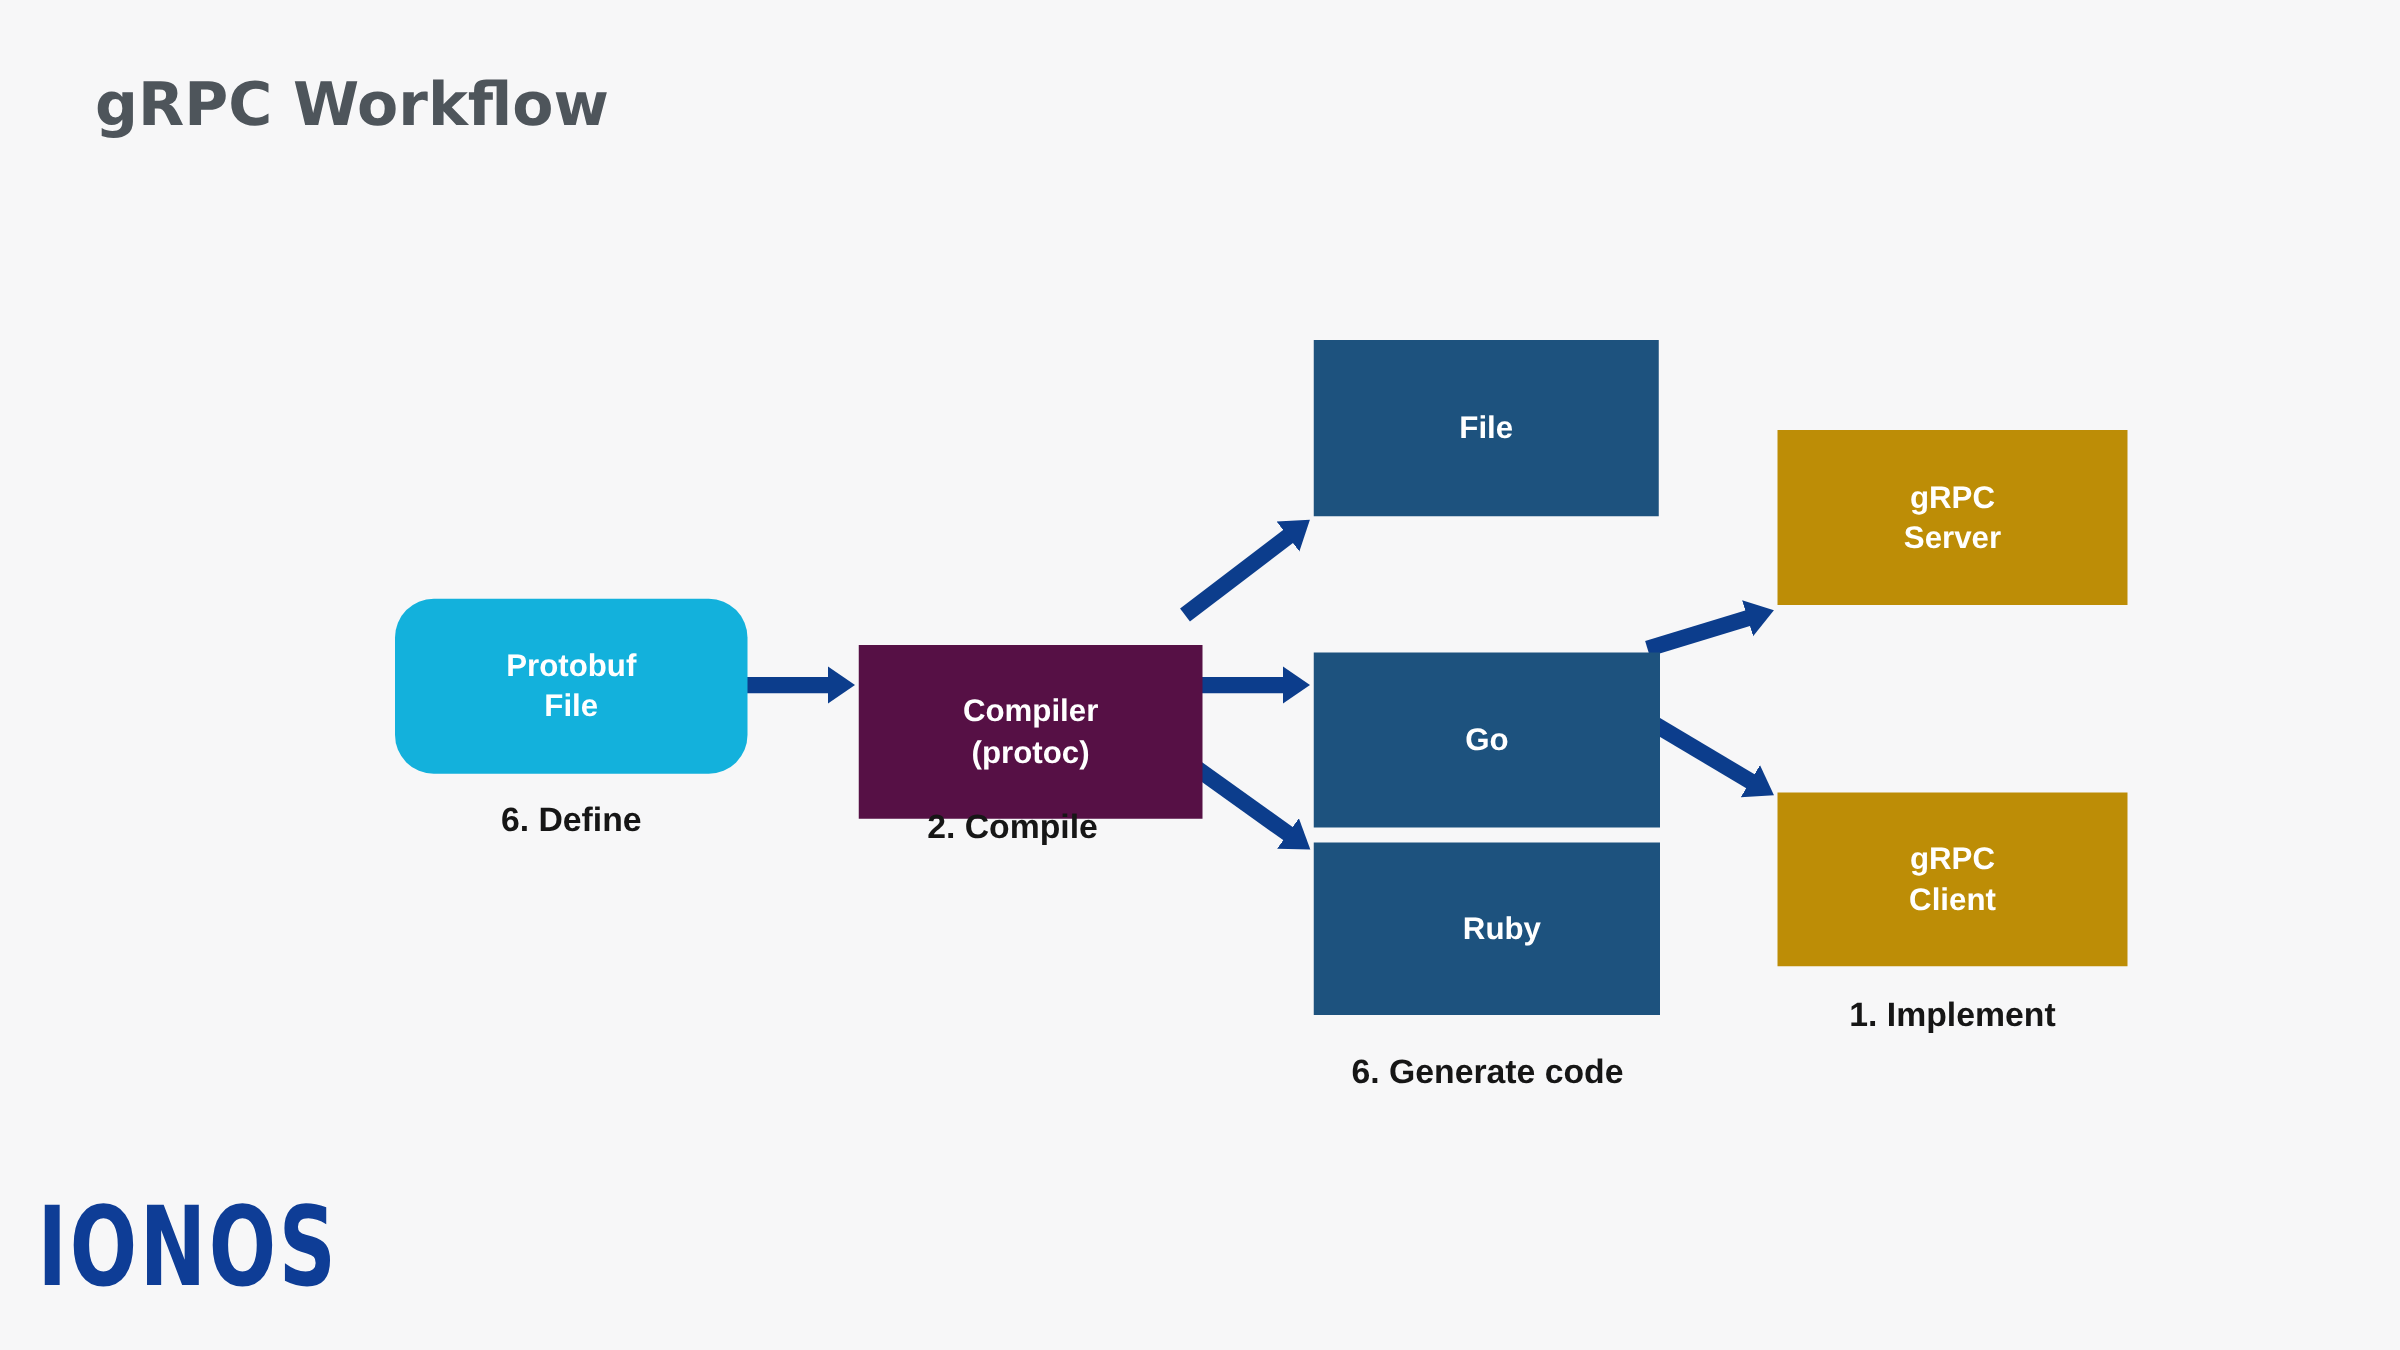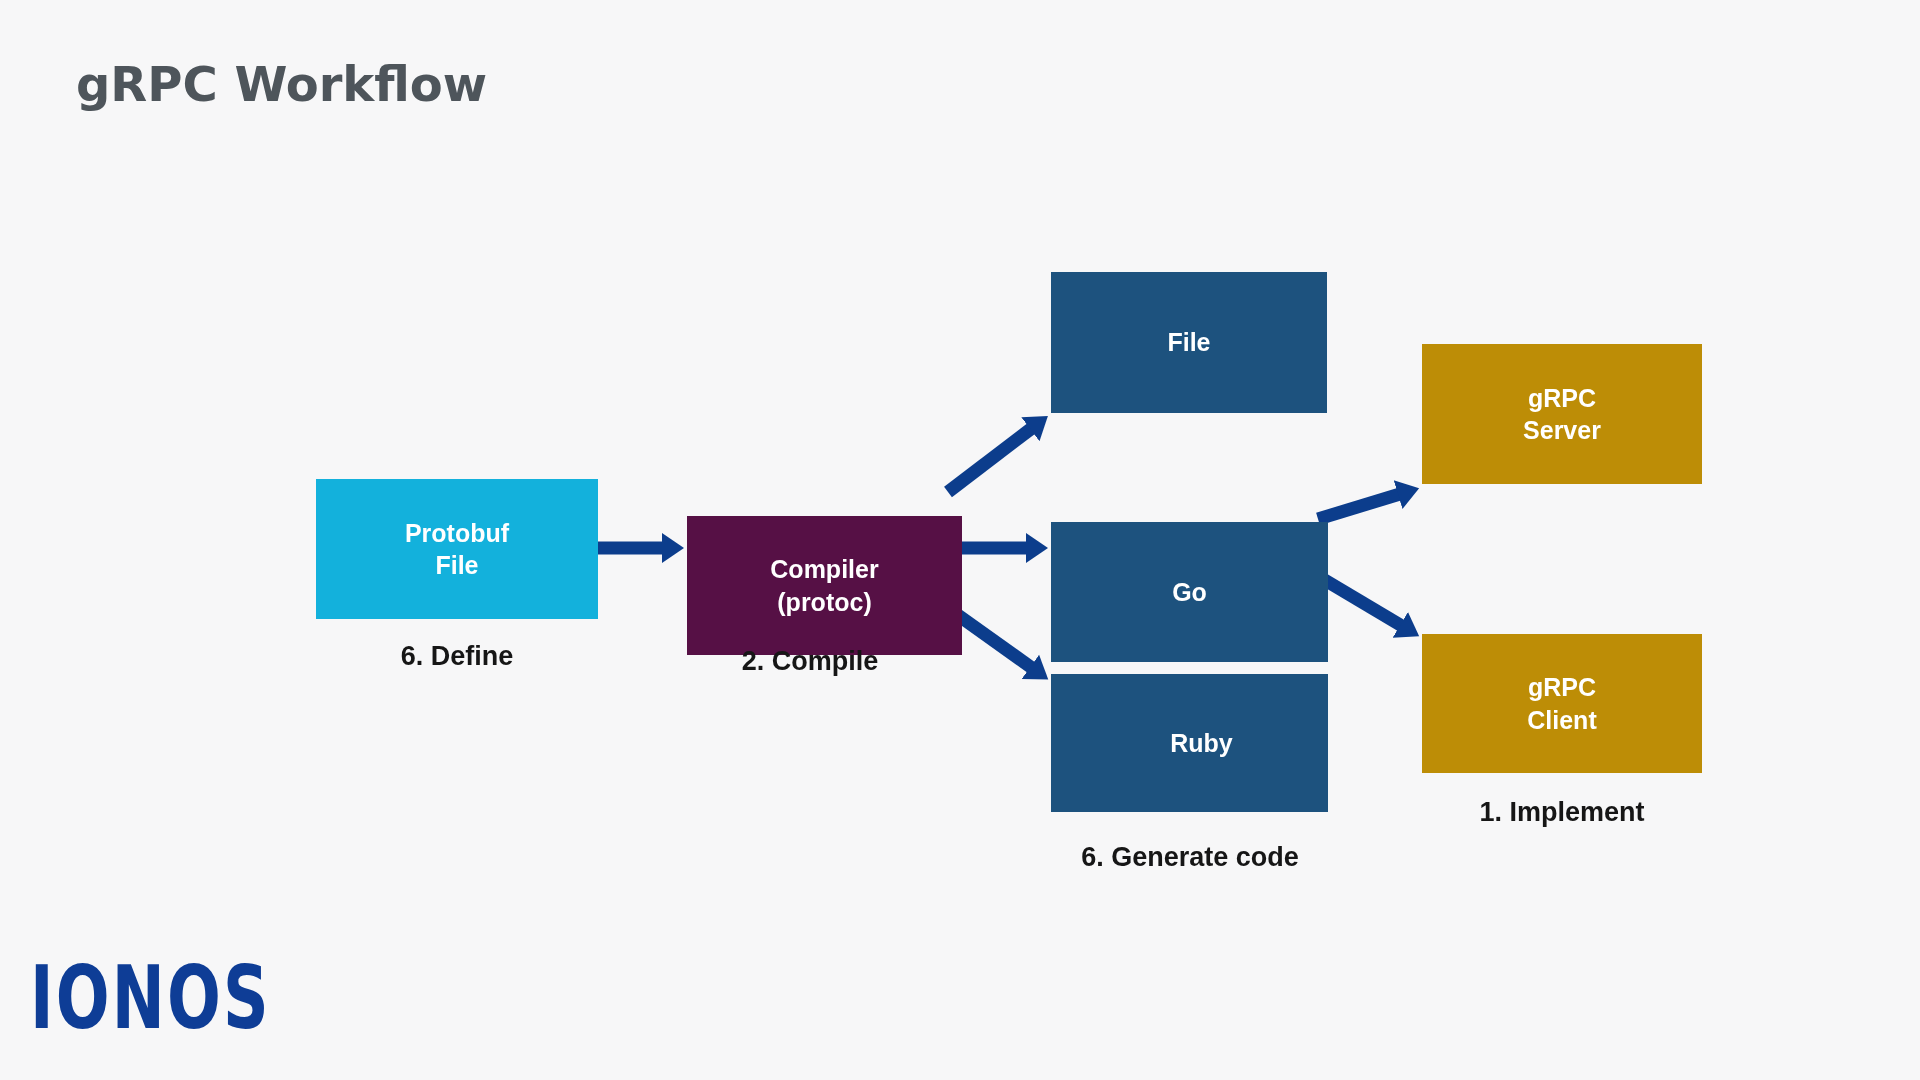--- a/index.html
+++ b/index.html
@@ -19,21 +19,21 @@
   svg.arrows line { stroke: var(--arrow-color, #0c3d8c); stroke-width: 13px; }
   svg.arrows .ah { fill: var(--arrow-color, #0c3d8c); }
 
   .node {
     position: absolute;
     display: flex; align-items: center; justify-content: center;
     text-align: center; white-space: pre-line;
     color: #ffffff; font-weight: 700; font-size: 25px; line-height: 1.3;
     font-family: "Liberation Sans", sans-serif;
   }
-  .n-protobuf { left: 316px;  top: 479px; width: 282px; height: 140px; }
+  .n-protobuf { left: 316px;  top: 479px; width: 282px; height: 140px; border-radius: 31px; }
   .n-compiler { left: 687px;  top: 480px; width: 275px; height: 139px; }
   .n-java     { left: 1051px; top: 272px; width: 276px; height: 141px; }
   .n-go       { left: 1051px; top: 477px; width: 277px; height: 140px; margin-top: 45px; }
   .n-ruby     { left: 1051px; top: 674px; width: 277px; height: 138px; padding-left: 24px; }
   .n-server   { left: 1422px; top: 344px; width: 280px; height: 140px; }
   .n-client   { left: 1422px; top: 634px; width: 280px; height: 139px; }
 
   .step {
     position: absolute; transform: translateX(-50%);
     font-size: 27px; font-weight: 600; color: #161616;

